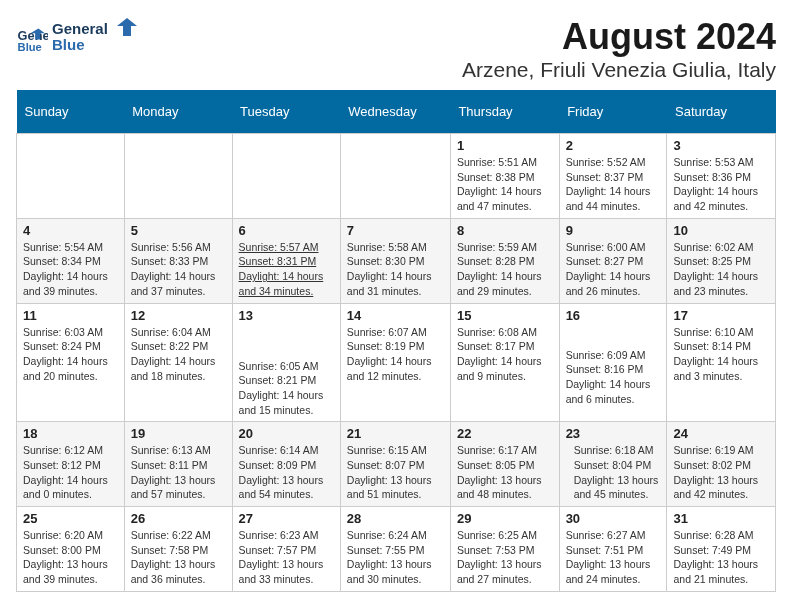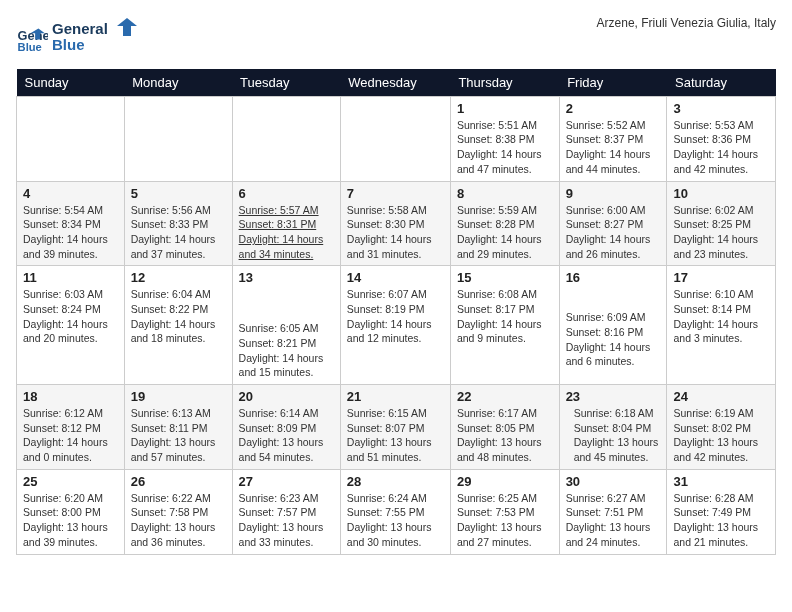--- a/index.html
+++ b/index.html
@@ -33,33 +33,33 @@
     }
     .title-area {
       text-align: right;
     }
     .month-title {
       font-size: 36px;
       font-weight: bold;
       color: #1a1a1a;
     }
     .subtitle {
-      font-size: 12px;
+      font-size: 21px;
       color: #333;
     }
     .calendar {
       width: 100%;
       border-collapse: collapse;
       font-size: 11px;
     }
     .calendar th {
-      background-color: #0f172a;
+      background-color: #0369a1;
       color: #fff;
       text-align: left;
-      padding: 6px 8px;
+      padding: 14px 8px;
       font-size: 13px;
       font-weight: normal;
     }
     .calendar td {
       border: 1px solid #ccc;
       vertical-align: top;
       padding: 4px 6px;
       width: 113px;
       min-height: 80px;
       background: #fff;
@@ -97,20 +97,21 @@
       <div class="logo-text">
         <svg width="90" height="40" viewBox="0 0 90 40">
           <text x="0" y="18" font-family="Arial" font-size="15" font-weight="bold" fill="#1a3a5c">General</text>
           <text x="0" y="34" font-family="Arial" font-size="15" font-weight="bold" fill="#2a6aad">Blue</text>
           <polygon points="75,2 85,10 79,10 79,20 71,20 71,10 65,10" fill="#2a6aad"></polygon>
         </svg>
       </div>
     </div>
   </div>
   <div class="title-area">
+    <div class="month-title">August 2024</div>
     <div class="subtitle">Arzene, Friuli Venezia Giulia, Italy</div>
   </div>
 </div>
 
 <table class="calendar">
   <thead>
     <tr>
     <th>Sunday</th>
         <th>Monday</th>
         <th>Tuesday</th>

